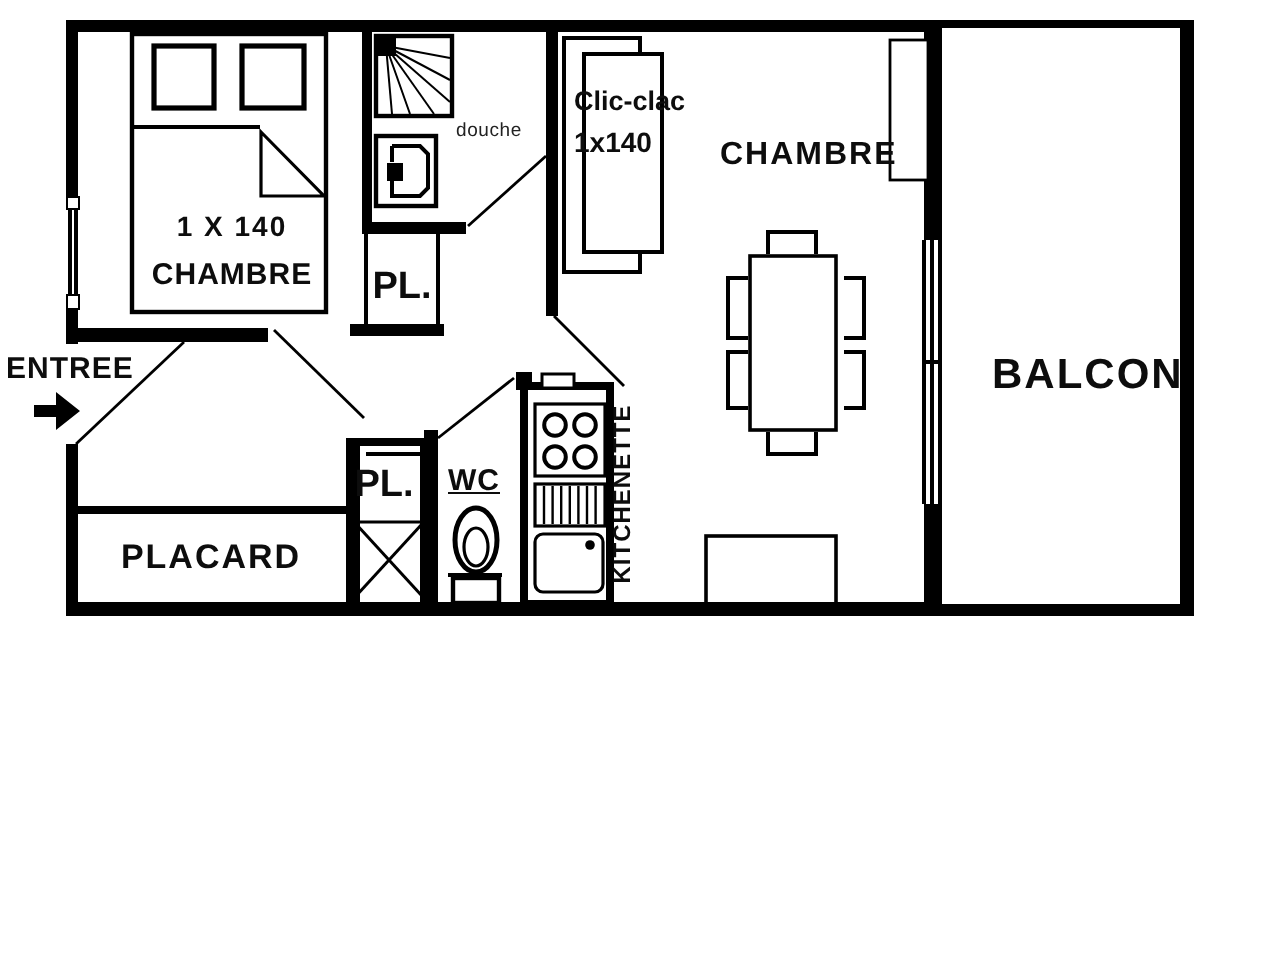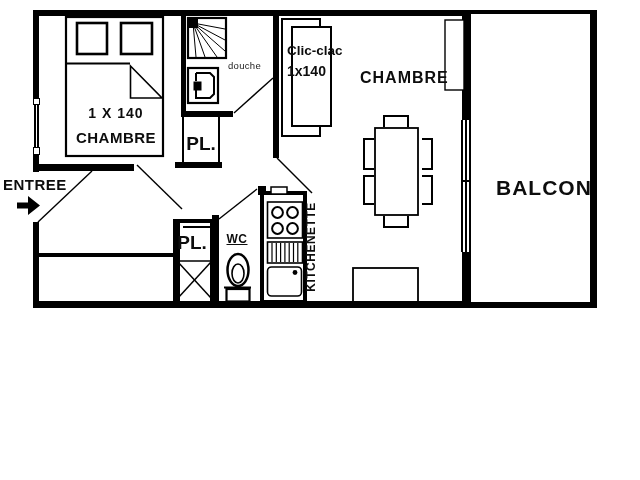--- a/index.html
+++ b/index.html
@@ -13,21 +13,21 @@
   .lbl-entree{font-size:15px;letter-spacing:.5px;}
   .lbl-bedsize{font-size:14px;letter-spacing:1px;}
   .lbl-chambre{font-size:15px;letter-spacing:.5px;}
   .lbl-douche{font-size:9.5px;font-weight:400;color:#222;letter-spacing:.3px;}
   .lbl-pl{font-size:19px;}
   .lbl-clicclac{font-size:13.5px;}
   .lbl-clicsize{font-size:14px;}
   .lbl-sejour{font-size:16px;letter-spacing:1px;}
   .lbl-balcon{font-size:21px;letter-spacing:1px;}
   .lbl-placard{font-size:17px;letter-spacing:1px;}
-  .lbl-wc{font-size:12px;letter-spacing:.5px;text-decoration:underline;}
+  .lbl-wc{font-size:15px;letter-spacing:.5px;text-decoration:underline;}
   .lbl-kitchenette{font-size:12px;letter-spacing:.5px;transform:rotate(-90deg);}
   svg{position:absolute;left:0;top:0;}
 </style>
 </head>
 <body>
 
 <div id="plan">
 
   <div class="wall" style="left:33px;top:10px;width:433px;height:6px"></div>
   <div class="wall" style="left:33px;top:10px;width:6px;height:88px"></div>
@@ -157,19 +157,20 @@
     <polygon fill="#000" points="17,202.5 28,202.5 28,196 40,205.5 28,215 28,208.5 17,208.5"></polygon>
   </svg>
 
   <div class="lbl lbl-entree" style="left:3px;top:177px;">ENTREE</div>
   <div class="lbl lbl-bedsize center" style="left:66px;top:106px;width:100px;">1 X 140</div>
   <div class="lbl lbl-chambre center" style="left:66px;top:130px;width:100px;">CHAMBRE</div>
   <div class="lbl lbl-douche" style="left:228px;top:61px;">douche</div>
   <div class="lbl lbl-pl center" style="left:183px;top:134px;width:36px;">PL.</div>
   <div class="lbl lbl-pl center" style="left:173px;top:233px;width:38px;">PL.</div>
   <div class="lbl lbl-wc center" style="left:214px;top:233px;width:46px;">WC</div>
+  <div class="lbl lbl-placard center" style="left:38px;top:270px;width:135px;">PLACARD</div>
   <div class="lbl lbl-clicclac" style="left:287px;top:44px;">Clic-clac</div>
   <div class="lbl lbl-clicsize" style="left:287px;top:64px;">1x140</div>
   <div class="lbl lbl-sejour" style="left:360px;top:70px;">CHAMBRE</div>
   <div class="lbl lbl-balcon" style="left:496px;top:177px;">BALCON</div>
   <div class="lbl lbl-kitchenette center" style="left:257px;top:240px;width:110px;height:14px;">KITCHENETTE</div>
 
 </div>
 
 </body></html>

